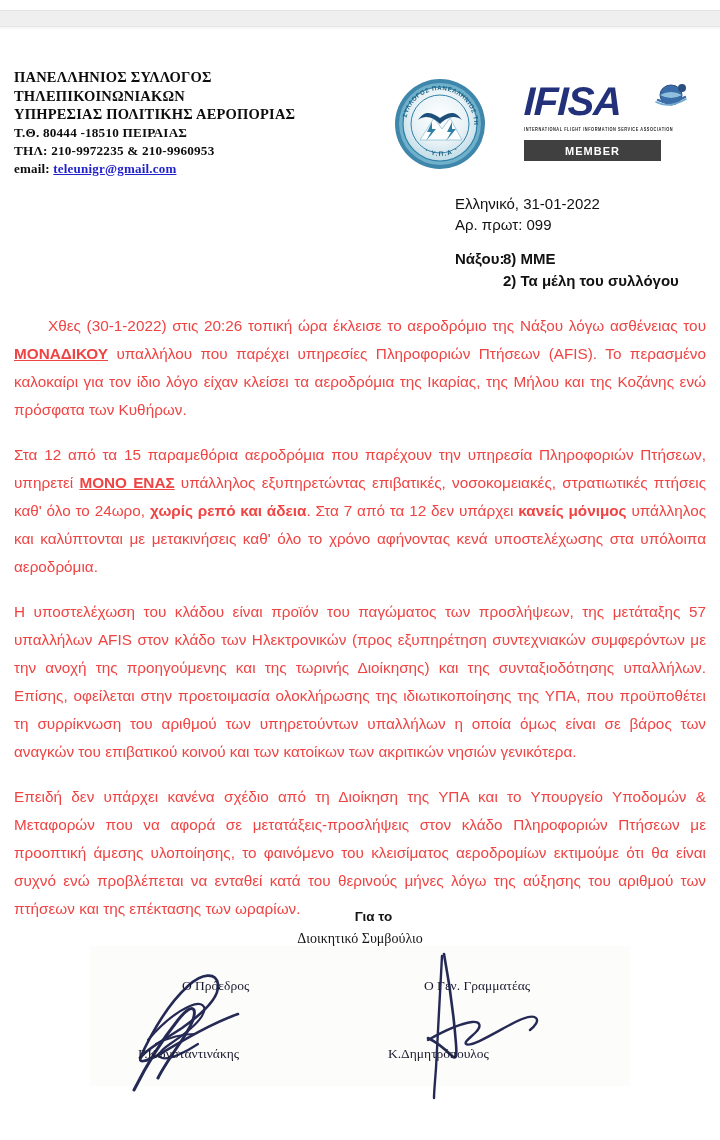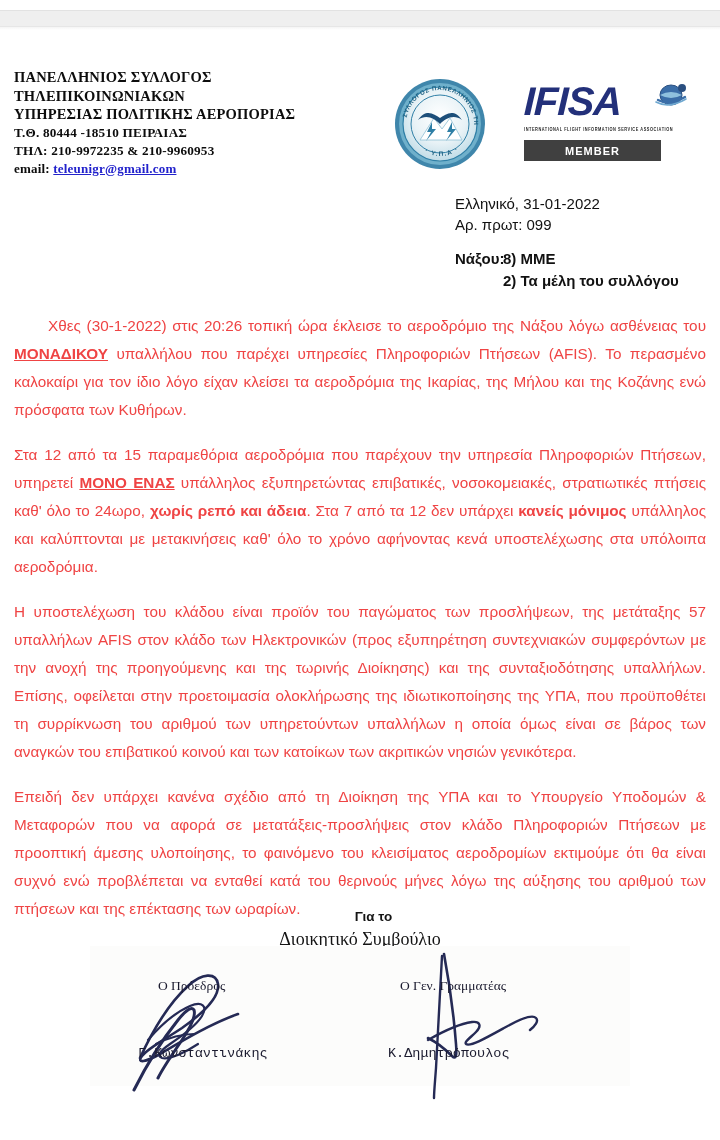--- a/index.html
+++ b/index.html
@@ -169,21 +169,21 @@
     position: absolute;
     left: 0; top: 0;
     width: 720px;
     text-align: center;
     font-family: "Liberation Serif", serif;
     font-size: 14px;
     line-height: 22px;
     color: #141414;
   }
   .sig-heading .l1 { font-weight: bold; font-family: "Liberation Sans", sans-serif; font-size: 13.5px; padding-left: 27px;}
-  .sig-heading .l2 { font-size: 18px; }
+  .sig-heading .l2 { font-size: 14px; }
 
   .sig-scan {
     position: absolute;
     left: 90px; top: 40px;
     width: 540px; height: 140px;
     background: #fcfcfb;
   }
   .sig-col {
     position: absolute;
     top: 0;
@@ -193,27 +193,28 @@
   .sig-col.left { left: 0px; }
   .sig-col.right { left: 290px; text-align: right; }
   .sig-role {
     position: absolute;
     top: 32px;
     font-family: "Liberation Serif", serif;
     font-size: 13.5px;
     color: #1a1a2e;
     white-space: nowrap;
     z-index: 2;
+    margin-left: 24px;
   }
   .sig-col.left .sig-role { left: 68px; }
   .sig-col.right .sig-role { left: 20px; }
   .sig-name {
     position: absolute;
     top: 100px;
-    font-family: Liberation Mono, monospace;
+    font-family: Liberation Serif, serif;
     font-size: 13.5px;
     color: #1a1a2e;
     white-space: nowrap;
     z-index: 2;
   }
   .sig-col.left .sig-name { left: 48px; }
   .sig-col.right .sig-name { left: 8px; }
   .sig-ink {
     position: absolute;
     left: 0; top: -6px;

